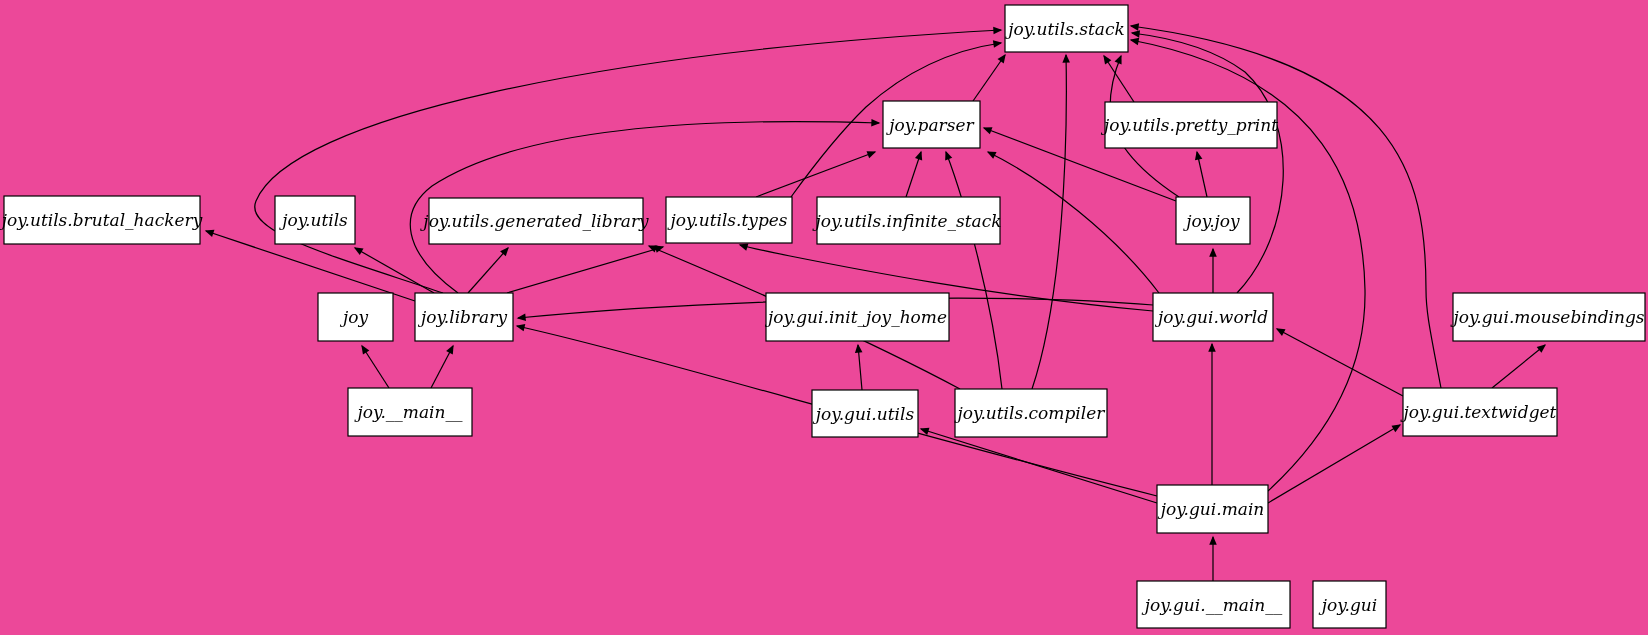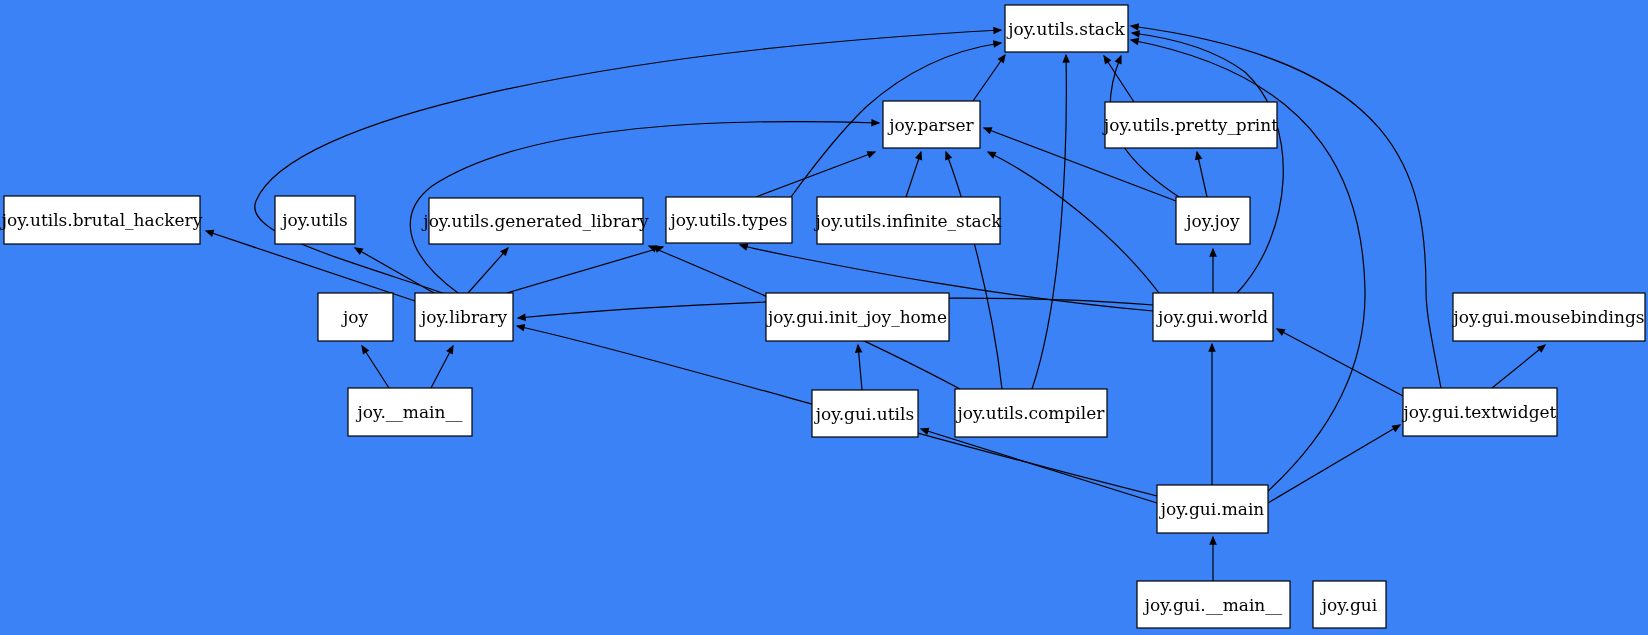--- a/index.html
+++ b/index.html
@@ -4,22 +4,23 @@
 <style>
   html, body {
     margin: 0;
     padding: 0;
     background: #ffffff;
   }
   .graph-wrap {
     width: 1648px;
     height: 635px;
     position: relative;
-    background: #3b82f6;
+    background: #ec4899;
     overflow: hidden;
+    font-style: italic;
   }
   svg text {
     font-family: "DejaVu Serif", "Liberation Serif", serif;
     font-size: 17px;
     fill: #000000;
   }
   svg .node-rect {
     fill: #ffffff;
     stroke: #000000;
     stroke-width: 1.2;

